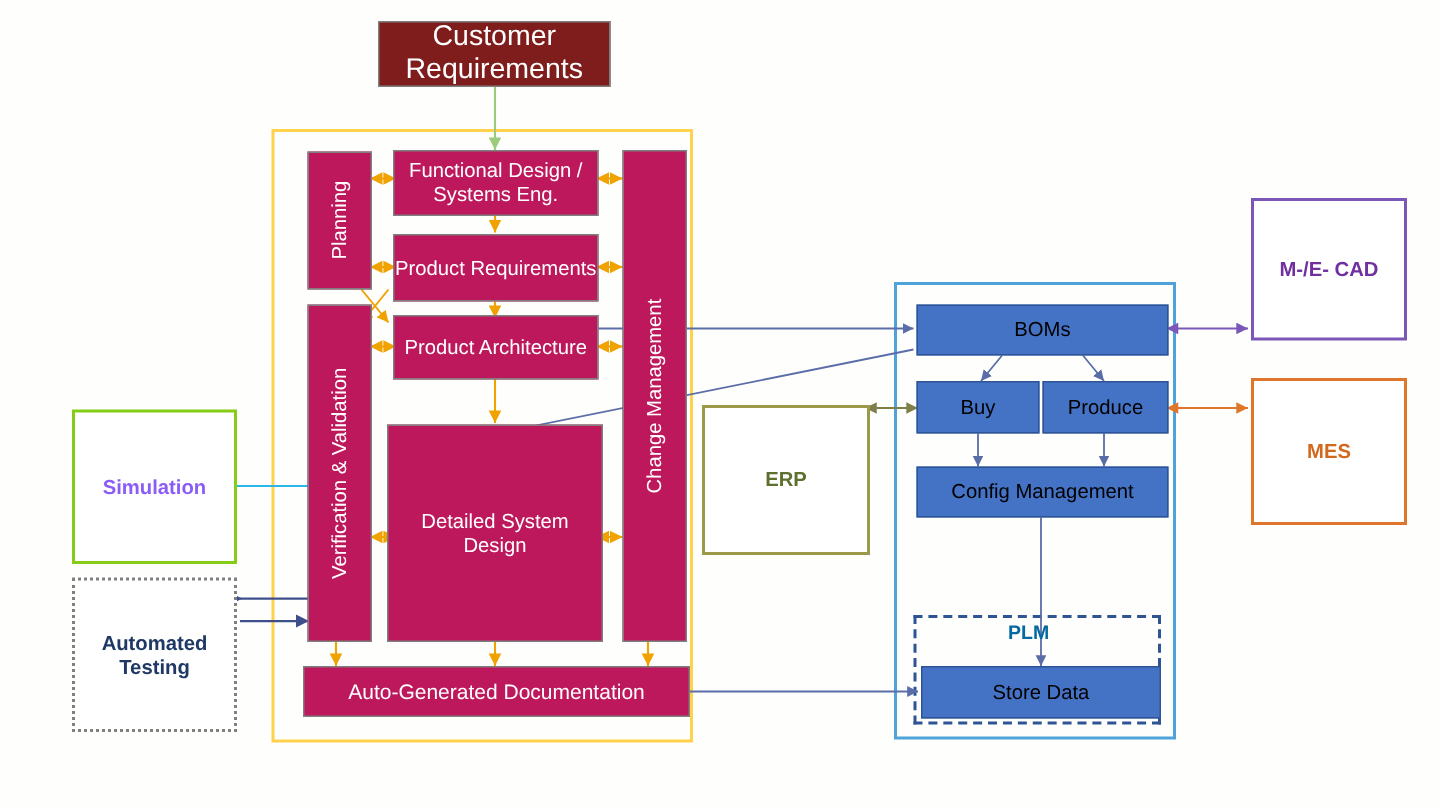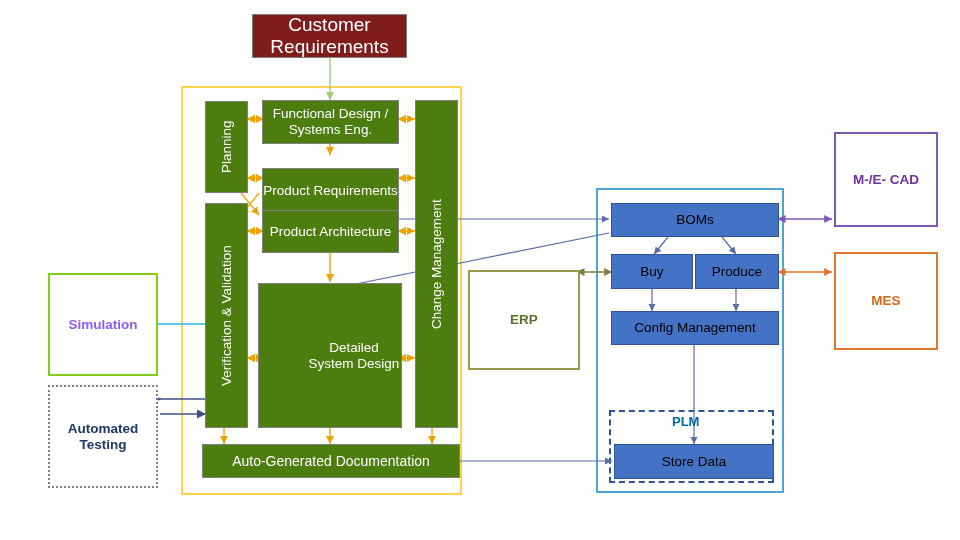--- a/index.html
+++ b/index.html
@@ -6,21 +6,21 @@
   body{
     width:960px;height:540px;
     background:#FEFEFC;
     font-family:"Liberation Sans", sans-serif;
     overflow:hidden;
     position:relative;
   }
   #stage{position:absolute;left:0;top:0;width:960px;height:540px;}
   svg.layer{position:absolute;left:0;top:0;width:960px;height:540px;pointer-events:none;}
   .node{position:absolute;box-sizing:border-box;display:flex;align-items:center;justify-content:center;text-align:center;line-height:1.18;}
-  .orange{background:#4d7c0f;border:1px solid #7F7F7F;color:#FFFFFF;font-size:13.5px;}
+  .orange{background:#be185d;border:1px solid #7F7F7F;color:#FFFFFF;font-size:13.5px;}
   .orange.small{font-size:14px;}
   .vert{writing-mode:vertical-rl;transform:rotate(180deg);}
   .green-box{background:#7f1d1d;border:1px solid #7F7F7F;color:#FFFFFF;font-size:19px;}
   .blue-box{background:#4472C4;border:1px solid #2E5496;color:#000000;font-size:13.5px;}
   .hollow{background:#FFFFFF;font-weight:bold;font-size:13.5px;}
   .cyan-border{border:2px solid #84cc16;color:#8b5cf6;}
   .dotted-border{border:2px dotted #808080;color:#1F3864;}
   .purple-border{border:2px solid #7B57B8;color:#7030A0;}
   .orange-border{border:2px solid #E0762B;color:#D2691E;text-align:center;}
   .olive-border{border:2px solid #9A9A4A;color:#5E7030;}
@@ -150,25 +150,25 @@
   <div class="lbl lbl-pdm" style="left:679px;top:416px;">PDM</div>
 
   <div class="node green-box" style="left:252px;top:14px;width:155px;height:44px;">Customer Requirements</div>
 
   <div class="node orange vert" style="left:205px;top:101px;width:43px;height:92px;">Planning</div>
 
   <div class="node orange vert" style="left:205px;top:203px;width:43px;height:225px;">Verification &amp; Validation</div>
 
   <div class="node orange" style="left:262px;top:100px;width:137px;height:44px;">Functional Design / Systems Eng.</div>
 
-  <div class="node orange" style="left:262px;top:156px;width:137px;height:45px;margin-top:12px;">Product Requirements</div>
+  <div class="node orange" style="left:262px;top:156px;width:137px;height:45px;">Product Requirements</div>
 
   <div class="node orange" style="left:262px;top:210px;width:137px;height:43px;">Product Architecture</div>
 
-  <div class="node orange" style="left:258px;top:283px;width:144px;height:145px;padding-left:48px;">Detailed System Design</div>
+  <div class="node orange" style="left:258px;top:283px;width:144px;height:145px;">Detailed System Design</div>
 
   <div class="node orange vert" style="left:415px;top:100px;width:43px;height:328px;">Change Management</div>
 
   <div class="node orange small" style="left:202px;top:444px;width:258px;height:34px;">Auto-Generated Documentation</div>
 
   <div class="node hollow cyan-border" style="left:48px;top:273px;width:110px;height:103px;">Simulation</div>
 
   <div class="node hollow dotted-border" style="left:48px;top:385px;width:110px;height:103px;">Automated Testing</div>
 
   <div class="node hollow olive-border" style="left:468px;top:270px;width:112px;height:100px;">ERP</div>

